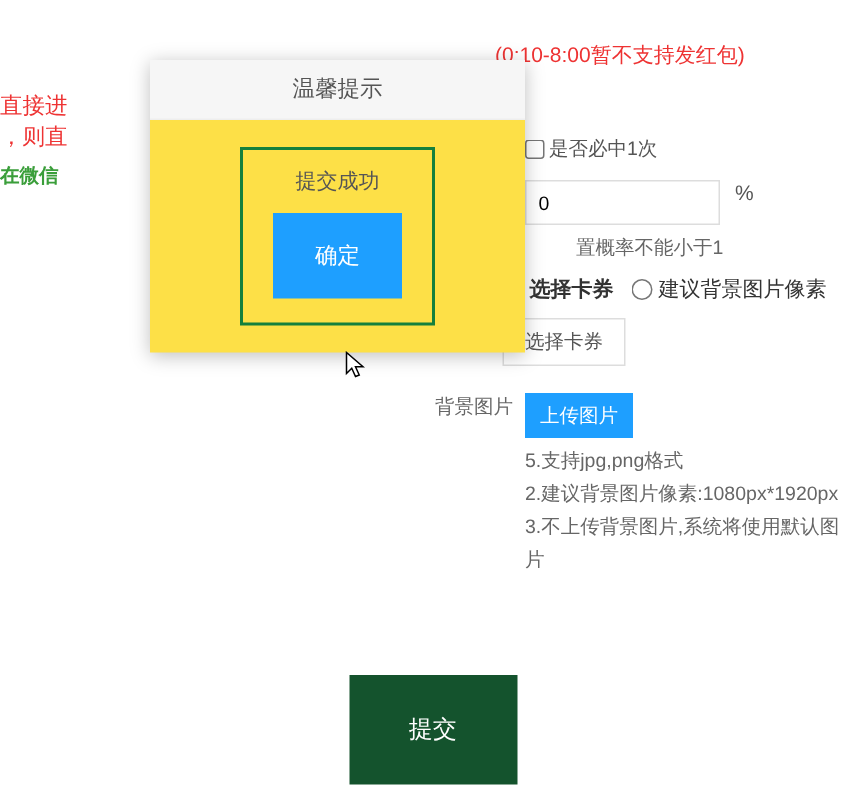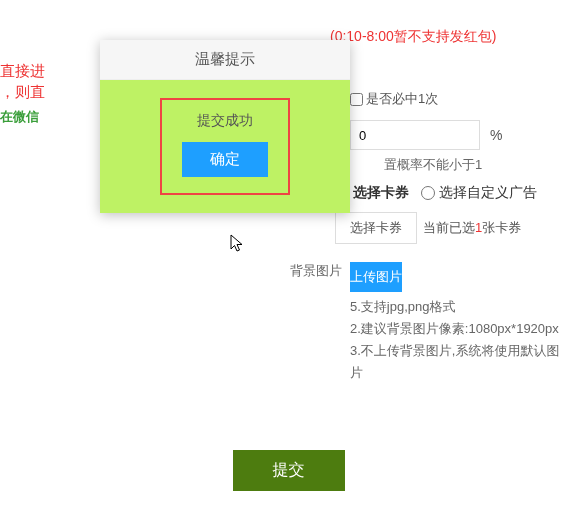--- a/index.html
+++ b/index.html
@@ -33,21 +33,21 @@
     }
     
     .form-area {
       position: absolute;
       left: 280px;
       top: 60px;
       width: 290px;
     }
     .row { display: flex; align-items: center; margin-bottom: 12px; }
     .label { width: 62px; text-align: right; color: #666; font-size: 13px; margin-right: 8px; }
-    .row-content { flex: 1; display: flex; align-items: center; flex-wrap: wrap; gap: 4px; }
+    .row-content { flex: 1; display: flex; align-items: flex-start; flex-wrap: wrap; gap: 4px; }
     .checkbox-wrap { display: inline-flex; align-items: center; gap: 3px; font-size: 13px; color: #555; }
     .checkbox-wrap input { width: 13px; height: 13px; }
     .num-input {
       width: 130px;
       height: 30px;
       border: 1px solid #ddd;
       padding: 0 8px;
       font-size: 13px;
     }
     .percent { margin-left: 6px; color: #555; }
@@ -67,74 +67,74 @@
       cursor: pointer;
     }
     .chosen-text { font-size: 13px; color: #555; }
     .chosen-text .red { color: #e33; }
     
     .bg-row { display: flex; align-items: flex-start; margin-bottom: 6px; justify-content: flex-end; }
     .upload-btn {
       background: #1e9fff;
       color: #fff;
       border: none;
-      padding: 6px 0;
+      padding: 6px 10px;
       font-size: 13px;
       cursor: pointer;
     }
     .tips { margin-left: 0px; font-size: 13px; color: #666; line-height: 1.7; }
     
     .submit-wrap {
       position: absolute;
       left: 0;
       right: 0;
       top: 450px;
       text-align: center;
     }
     .submit-btn {
-      background: #4d7c0f;
+      background: #14532d;
       color: #fff;
       border: none;
-      padding: 10px 40px;
+      padding: 26px 40px;
       font-size: 16px;
       cursor: pointer;
     }
     
     .modal {
       position: absolute;
       left: 100px;
       top: 40px;
       width: 250px;
-      background: #bef264;
+      background: #fde047;
       box-shadow: 0 2px 12px rgba(0,0,0,0.25);
       z-index: 100;
     }
     .modal-title {
       background: #f6f6f6;
       text-align: center;
       padding: 10px 0;
       font-size: 15px;
       color: #555;
       border-bottom: 1px solid #eee;
     }
     .modal-body {
       padding: 18px;
       text-align: center;
     }
     .modal-inner {
-      border: 2px solid #ef4444;
+      border: 2px solid #15803d;
       padding: 12px 20px 16px 20px;
       display: inline-block;
     }
     .modal-msg { font-size: 14px; color: #555; margin-bottom: 12px; }
     .modal-ok {
       background: #1e9fff;
       color: #fff;
       border: none;
-      padding: 8px 28px;
+      padding: 19px 28px;
       font-size: 15px;
       cursor: pointer;
     }
     
     .cursor {
       position: absolute;
       left: 230px;
       top: 234px;
       width: 16px;
       height: 20px;
@@ -175,29 +175,26 @@
   </div>
   <div class="hint-below">置概率不能小于1</div>
 
   <div class="radio-row" style="margin-left:55px;">
     <label class="radio-wrap">
       <input type="radio" name="cardtype" checked="" style="">
       <span>选择卡券</span>
     </label>
     <label class="radio-wrap" style="font-weight:normal;">
       <input type="radio" name="cardtype" style="">
-      <span>选择自定义广告</span>
+      <span>建议背景图片像素</span>
     </label>
   </div>
 
   <div class="select-card-row" style="margin-left:55px;">
     <button class="select-card-btn">选择卡券</button>
-    <span class="chosen-text">
-      <span>当前已选</span><span class="red">1</span><span>张卡券</span>
-    </span>
   </div>
 
   <div class="bg-row">
     <div class="label">背景图片</div>
     <div class="row-content" style="align-items:flex-start; flex-direction:column;">
       <button class="upload-btn">上传图片</button>
       <div class="tips">
         <div>5.支持jpg,png格式</div>
         <div>2.建议背景图片像素:1080px*1920px</div>
         <div>3.不上传背景图片,系统将使用默认图片</div>

